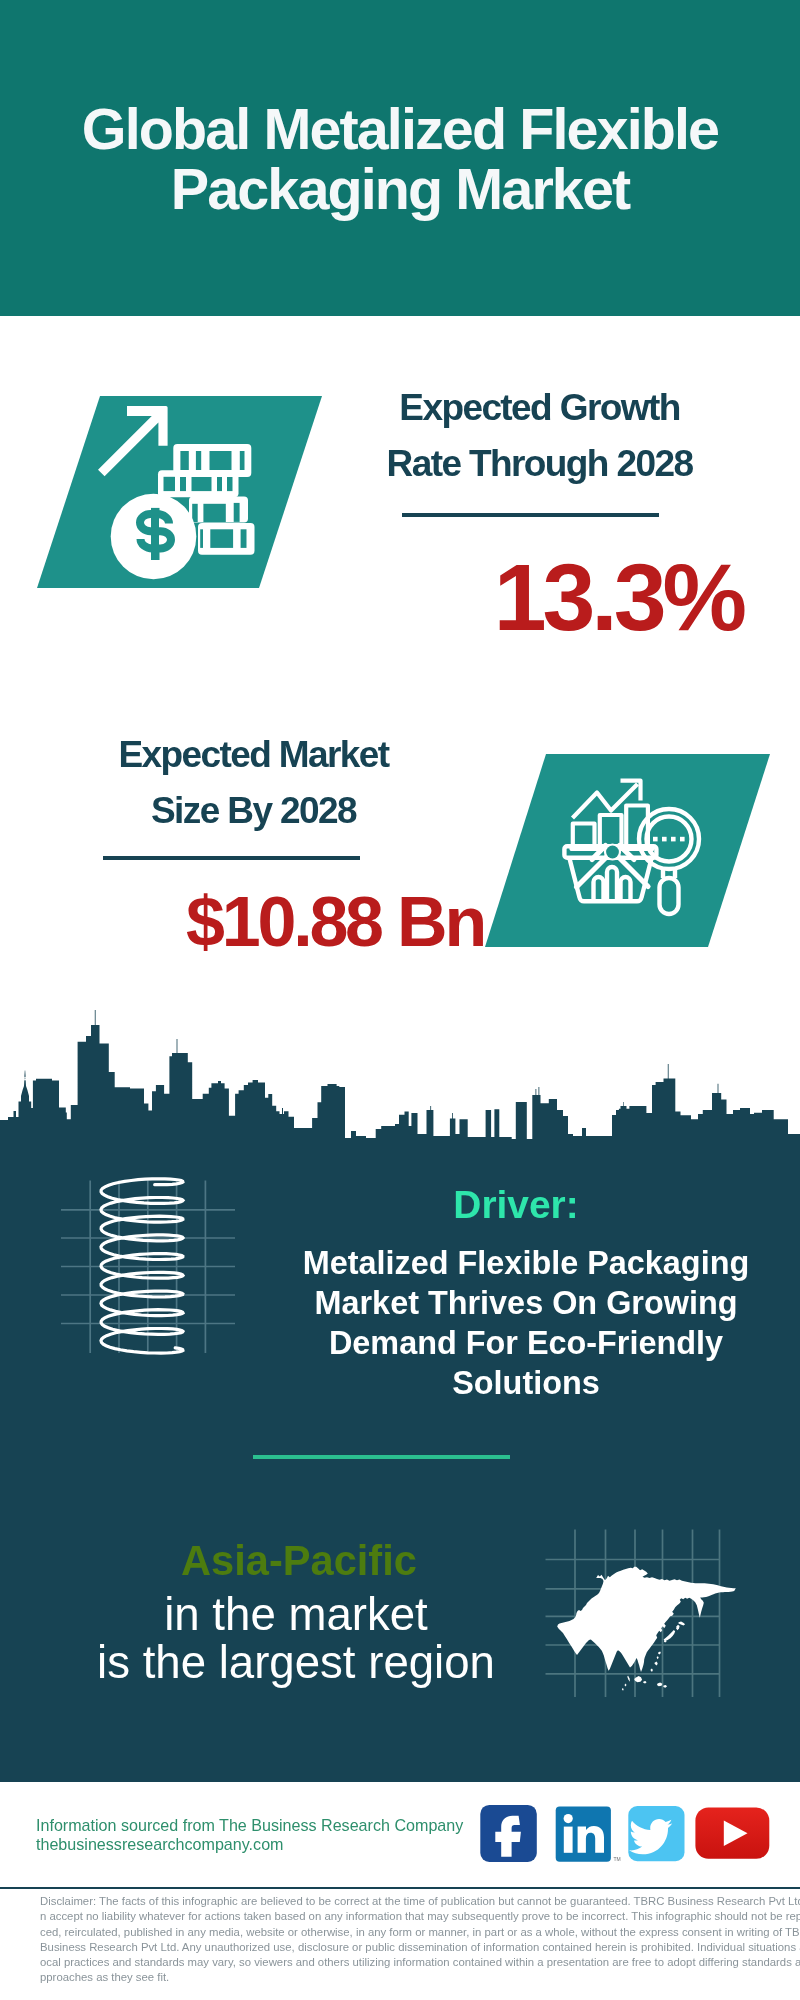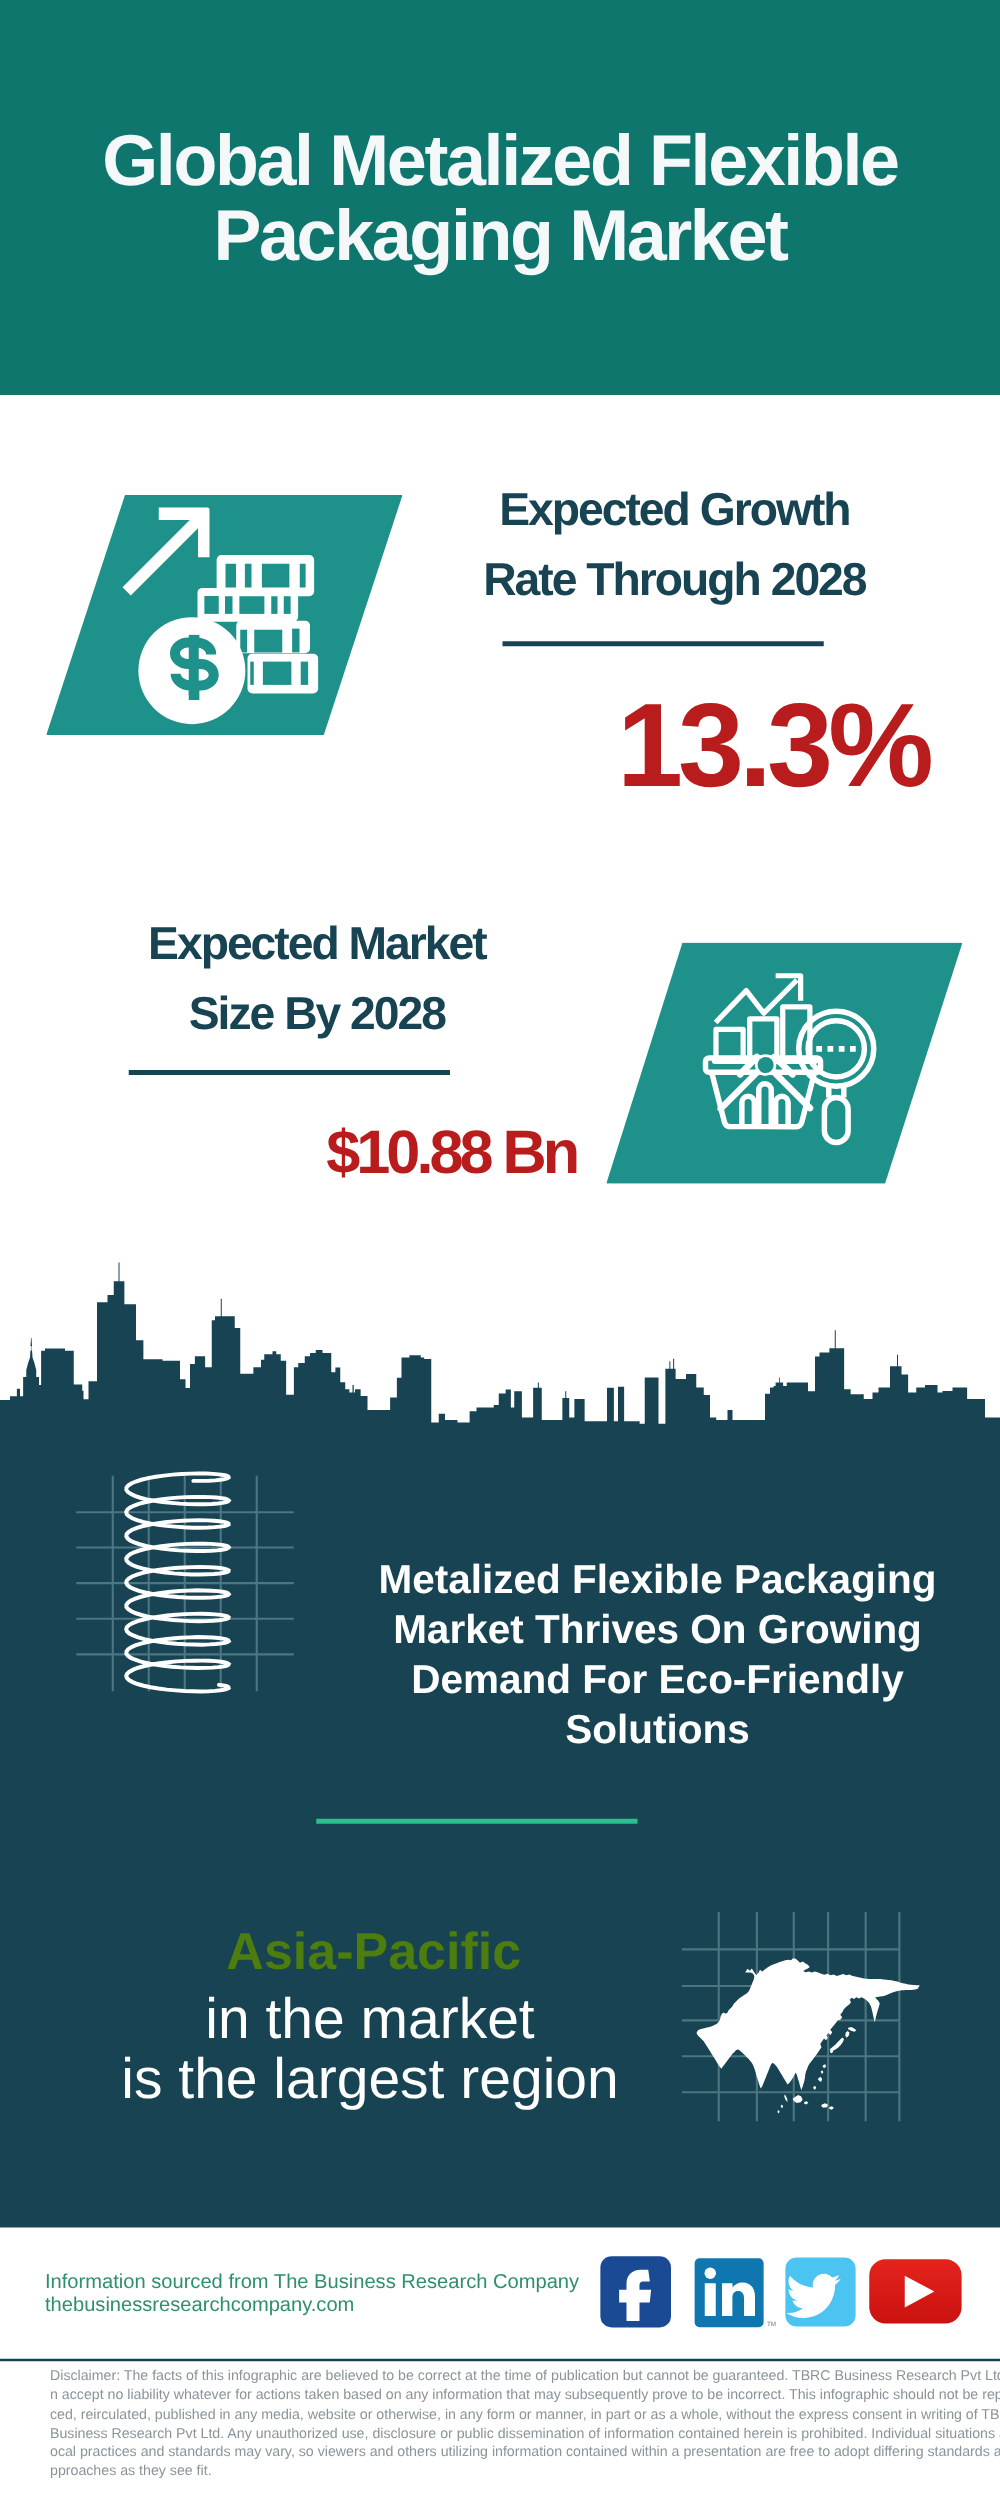--- a/index.html
+++ b/index.html
@@ -107,21 +107,21 @@
     <div>Rate Through 2028</div>
   </div>
   <div class="rule" style="left:402px; top:513px; width:257px;"></div>
   <div class="stat-val" style="left:302px; top:554px; width:441px; font-size:95px; line-height:86px; letter-spacing:-4px;">13.3%</div>
 
   <div class="stat-head" style="left:33px; top:727px; width:441px;">
     <div>Expected Market</div>
     <div>Size By 2028</div>
   </div>
   <div class="rule" style="left:103px; top:856px; width:257px;"></div>
-  <div class="stat-val" style="left:20px; top:887px; width:441px; font-size:49px; line-height:70px; letter-spacing:-3.2px;">$10.88 Bn</div>
+  <div class="stat-val" style="left:43px; top:887px; width:441px; font-size:70px; line-height:70px; letter-spacing:-3.2px;">$10.88 Bn</div>
 
   <div class="ico-wrap" style="left:485px; top:754px; width:285px; height:193px;">
     <div class="pgram" style="width:285px;height:193px;
          clip-path:polygon(61px 0, 285px 0, 223px 193px, 0 193px);"></div>
     <svg class="ico-svg" width="285" height="193" viewBox="485 754 285 193">
       <g fill="none" stroke="#ffffff" stroke-width="4.2" stroke-linejoin="round">
         <path d="M572.5,818 L597,792.5 L611,810.5 L637.5,784"></path>
         <path d="M620.5,780.6 h20 v20"></path>
         <path d="M572.8,849 v-25.5 h21.7 v25.5"></path>
         <path d="M599.8,849 v-34 h21.7 v34"></path>
@@ -167,20 +167,21 @@
   <div class="dark"></div>
 
   <svg class="ico-svg" style="left:55px; top:1172px;" width="190" height="195" viewBox="55 1172 190 195">
     <g stroke="#4d7684" stroke-width="1.7">
       <path d="M90.2,1180.5 V1353 M119,1180.5 V1353 M147.8,1180.5 V1353 M176.6,1180.5 V1353 M205.4,1180.5 V1353"></path>
       <path d="M61,1209.8 H235 M61,1238 H235 M61,1266.5 H235 M61,1295 H235 M61,1323.5 H235"></path>
     </g>
     <path d="M154.7 1184.7L161.2 1184.7L167.1 1184.6L172.2 1184.3L176.5 1183.8L179.8 1183.3L182.0 1182.6L182.9 1182.0L182.7 1181.3L181.3 1180.6L178.7 1180.0L175.0 1179.5L170.4 1179.1L164.9 1178.8L158.8 1178.8L152.1 1178.9L145.2 1179.2L138.1 1179.7L131.2 1180.5L124.6 1181.4L118.5 1182.5L113.1 1183.8L108.6 1185.2L105.0 1186.8L102.5 1188.4L101.2 1190.1L101.1 1191.8L102.2 1193.5L104.5 1195.1L107.8 1196.7L112.2 1198.2L117.5 1199.5L123.5 1200.6L130.0 1201.6L136.9 1202.3L143.9 1202.9L150.9 1203.3L157.6 1203.4L163.8 1203.4L169.5 1203.2L174.3 1202.8L178.1 1202.3L180.9 1201.7L182.5 1201.0L183.0 1200.4L182.2 1199.7L180.3 1199.0L177.2 1198.5L173.1 1198.0L168.1 1197.7L162.3 1197.5L155.9 1197.5L149.1 1197.7L142.1 1198.1L135.1 1198.7L128.3 1199.6L121.9 1200.6L116.0 1201.8L111.0 1203.1L106.9 1204.6L103.8 1206.2L101.8 1207.8L101.0 1209.5L101.4 1211.3L103.1 1212.9L105.8 1214.6L109.7 1216.1L114.4 1217.5L120.0 1218.7L126.3 1219.8L133.0 1220.7L140.0 1221.3L147.0 1221.8L153.9 1222.1L160.4 1222.1L166.4 1222.0L171.7 1221.7L176.1 1221.3L179.5 1220.8L181.8 1220.1L182.9 1219.5L182.8 1218.8L181.5 1218.1L179.1 1217.5L175.5 1217.0L171.0 1216.6L165.6 1216.3L159.5 1216.2L152.9 1216.3L146.0 1216.6L139.0 1217.1L132.0 1217.8L125.4 1218.7L119.2 1219.8L113.7 1221.0L109.1 1222.5L105.4 1224.0L102.8 1225.6L101.3 1227.3L101.1 1229.0L102.0 1230.7L104.1 1232.4L107.4 1234.0L111.6 1235.4L116.8 1236.7L122.7 1237.9L129.2 1238.9L136.0 1239.7L143.1 1240.3L150.1 1240.6L156.8 1240.8L163.1 1240.8L168.8 1240.6L173.7 1240.3L177.7 1239.8L180.6 1239.2L182.4 1238.5L183.0 1237.9L182.4 1237.2L180.6 1236.5L177.6 1235.9L173.6 1235.5L168.7 1235.1L163.0 1234.9L156.7 1234.9L149.9 1235.1L142.9 1235.5L135.9 1236.1L129.0 1236.9L122.6 1237.9L116.7 1239.0L111.5 1240.4L107.3 1241.8L104.1 1243.4L102.0 1245.1L101.0 1246.8L101.3 1248.5L102.8 1250.2L105.4 1251.8L109.1 1253.3L113.8 1254.7L119.3 1256.0L125.5 1257.1L132.2 1258.0L139.1 1258.7L146.2 1259.2L153.1 1259.5L159.7 1259.5L165.7 1259.4L171.1 1259.2L175.6 1258.8L179.1 1258.2L181.6 1257.6L182.8 1257.0L182.9 1256.3L181.7 1255.6L179.4 1255.0L176.0 1254.4L171.6 1254.0L166.3 1253.7L160.3 1253.6L153.7 1253.7L146.8 1254.0L139.8 1254.4L132.8 1255.1L126.1 1256.0L119.9 1257.1L114.3 1258.3L109.6 1259.7L105.7 1261.2L103.0 1262.8L101.4 1264.5L101.0 1266.2L101.8 1267.9L103.8 1269.6L106.9 1271.2L111.1 1272.7L116.2 1274.0L122.0 1275.2L128.4 1276.2L135.2 1277.0L142.2 1277.6L149.2 1278.0L156.0 1278.2L162.4 1278.2L168.2 1278.1L173.2 1277.7L177.3 1277.3L180.3 1276.7L182.3 1276.0L183.0 1275.4L182.5 1274.7L180.9 1274.0L178.0 1273.4L174.2 1272.9L169.3 1272.6L163.7 1272.4L157.4 1272.3L150.7 1272.5L143.7 1272.8L136.7 1273.4L129.8 1274.2L123.3 1275.1L117.4 1276.3L112.1 1277.6L107.8 1279.1L104.4 1280.6L102.2 1282.3L101.1 1284.0L101.2 1285.7L102.6 1287.4L105.1 1289.0L108.7 1290.6L113.2 1292.0L118.6 1293.3L124.7 1294.4L131.4 1295.3L138.3 1296.0L145.3 1296.5L152.3 1296.9L158.9 1297.0L165.0 1296.9L170.5 1296.6L175.1 1296.2L178.8 1295.7L181.3 1295.1L182.7 1294.5L182.9 1293.8L181.9 1293.1L179.7 1292.5L176.5 1291.9L172.1 1291.5L166.9 1291.2L161.0 1291.0L154.5 1291.1L147.7 1291.3L140.6 1291.8L133.6 1292.4L126.9 1293.3L120.6 1294.3L114.9 1295.6L110.1 1296.9L106.1 1298.5L103.3 1300.1L101.5 1301.7L101.0 1303.4L101.7 1305.2L103.5 1306.8L106.5 1308.4L110.6 1309.9L115.5 1311.3L121.3 1312.5L127.6 1313.5L134.4 1314.4L141.4 1315.0L148.4 1315.4L155.2 1315.6L161.7 1315.7L167.5 1315.5L172.7 1315.2L176.9 1314.7L180.0 1314.2L182.1 1313.5L183.0 1312.9L182.6 1312.2L181.1 1311.5L178.4 1310.9L174.7 1310.4L170.0 1310.0L164.4 1309.8L158.2 1309.7L151.5 1309.9L144.6 1310.2L137.5 1310.8L130.6 1311.5L124.1 1312.4L118.0 1313.6L112.7 1314.9L108.2 1316.3L104.7 1317.9L102.4 1319.5L101.2 1321.2L101.1 1322.9L102.3 1324.6L104.7 1326.3L108.2 1327.8L112.6 1329.3L118.0 1330.5L124.0 1331.7L130.6 1332.6L137.5 1333.4L144.5 1333.9L151.5 1334.2L158.1 1334.4L164.4 1334.3L169.9 1334.1L174.6 1333.7L178.4 1333.2L181.1 1332.6L182.6 1332.0L183.0 1331.3L182.1 1330.6L180.1 1330.0L176.9 1329.4L172.7 1328.9L167.6 1328.6L161.8 1328.5L155.3 1328.5L148.5 1328.7L141.5 1329.1L134.5 1329.8L127.7 1330.6L121.3 1331.6L115.6 1332.8L110.6 1334.2L106.6 1335.7L103.6 1337.3L101.7 1339.0L101.0 1340.7L101.5 1342.4L103.2 1344.1L106.1 1345.7L110.0 1347.2L114.9 1348.6L120.5 1349.8L126.8 1350.8L133.6 1351.7L140.6 1352.3L147.6 1352.8L154.5 1353.0L161.0 1353.1L166.9 1353.0L172.1 1352.7L176.4 1352.2L179.7 1351.7L181.9 1351.0L182.9 1350.4L182.7 1349.7L181.4 1349.0L178.8 1348.4L175.2 1347.9" fill="none" stroke="#ffffff" stroke-width="3.2" stroke-linecap="round"></path>
   </svg>
 
+  <div class="driver-h" style="left:271px; top:1186px; width:490px;">Driver:</div>
   <div class="driver-b" style="left:281px; top:1243px; width:490px;">
     <div>Metalized Flexible Packaging</div>
     <div>Market Thrives On Growing</div>
     <div>Demand For Eco-Friendly</div>
     <div>Solutions</div>
   </div>
   <div class="grn-rule" style="left:253px; top:1455px; width:257px;"></div>
 
   <div class="reg-h" style="left:39px; top:1539px; width:520px;">Asia-Pacific</div>
   <div class="reg-b" style="left:36px; top:1591px; width:520px;">

